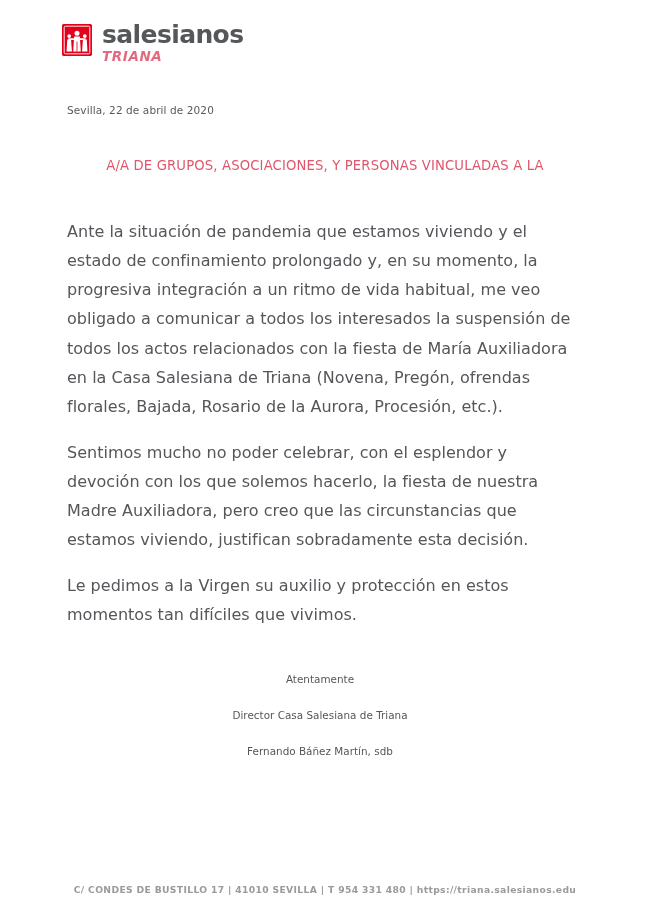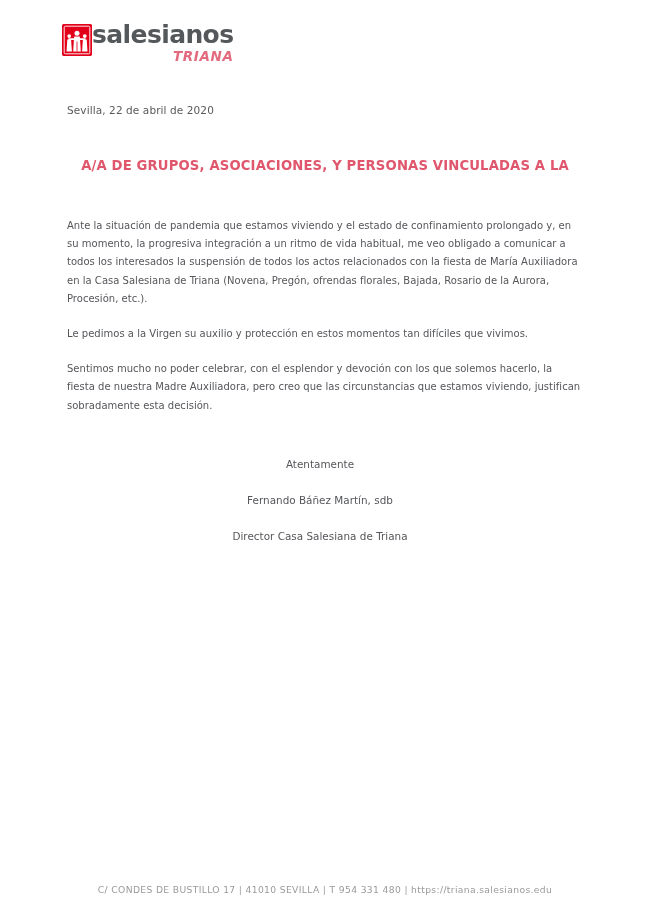--- a/index.html
+++ b/index.html
@@ -38,22 +38,22 @@
     background: #e2001a;
     border-radius: 2px;
     position: relative;
     flex: 0 0 auto;
     margin-top: 2px;
     overflow: hidden;
   }
   .logo-mark svg { display: block; }
 
   .logo-words {
+    margin-left: 10px;
     line-height: 1;
-    text-align: right;
   }
   .logo-main {
     font-family: "DejaVu Sans", sans-serif;
     font-size: 25px;
     font-weight: bold;
     letter-spacing: -0.6px;
     color: #54585a;
     display: block;
     line-height: 1.0;
   }
@@ -81,28 +81,28 @@
     font-size: 10.5px;
     color: #5a5a5a;
     letter-spacing: 0.1px;
     margin: 0 0 38px 0;
   }
 
   .doc-title {
     text-align: center;
     color: #e0566c;
     font-size: 13.2px;
-    font-weight: bold;
+    font-weight: normal;
     line-height: 1.75;
     letter-spacing: 0.15px;
     margin: 0 6px 40px 6px;
   }
 
   .para {
-    font-size: 10px;
+    font-size: 16px;
     line-height: 1.82;
     color: #55565a;
     margin: 0 0 17px 0;
     text-align: left;
     letter-spacing: 0.02px;
   }
 
   
   .signature {
     margin-top: 43px;
@@ -122,20 +122,21 @@
     position: absolute;
     left: 0;
     right: 0;
     bottom: 22px;
     text-align: center;
   }
   .footer-text {
     font-size: 9.2px;
     color: #9a9a9a;
     letter-spacing: 0.35px;
+    font-weight: bold;
   }
 </style>
 </head>
 <body>
 
 <div class="page">
 
   <div class="header">
     <div class="logo-mark">
       <svg width="30" height="32" viewBox="0 0 30 32" aria-hidden="true">
@@ -171,27 +172,27 @@
 
   <div class="content">
 
     <p class="date-line">Sevilla, 22 de abril de 2020</p>
 
     <div class="doc-title">
       <div>A/A DE GRUPOS, ASOCIACIONES, Y PERSONAS VINCULADAS A LA</div>
     </div>
 
     <p class="para">Ante la situación de pandemia que estamos viviendo y el estado de confinamiento prolongado y, en su momento, la progresiva integración a un ritmo de vida habitual, me veo obligado a comunicar a todos los interesados la suspensión de todos los actos relacionados con la fiesta de María Auxiliadora en la Casa Salesiana de Triana (Novena, Pregón, ofrendas florales, Bajada, Rosario de la Aurora, Procesión, etc.).</p>
+    <p class="para">Sentimos mucho no poder celebrar, con el esplendor y devoción con los que solemos hacerlo, la fiesta de nuestra Madre Auxiliadora, pero creo que las circunstancias que estamos viviendo, justifican sobradamente esta decisión.</p>
     <p class="para">Le pedimos a la Virgen su auxilio y protección en estos momentos tan difíciles que vivimos.</p>
-    <p class="para">Sentimos mucho no poder celebrar, con el esplendor y devoción con los que solemos hacerlo, la fiesta de nuestra Madre Auxiliadora, pero creo que las circunstancias que estamos viviendo, justifican sobradamente esta decisión.</p>
 
     <div class="signature">
       <p class="sig-line">Atentamente</p>
+      <p class="sig-line">Director Casa Salesiana de Triana</p>
       <p class="sig-line">Fernando Báñez Martín, sdb</p>
-      <p class="sig-line">Director Casa Salesiana de Triana</p>
     </div>
 
   </div>
 
   <div class="footer">
     <span class="footer-text">C/ CONDES DE BUSTILLO 17  |  41010  SEVILLA  |  T 954 331 480  |  https://triana.salesianos.edu</span>
   </div>
 
 </div>
 

